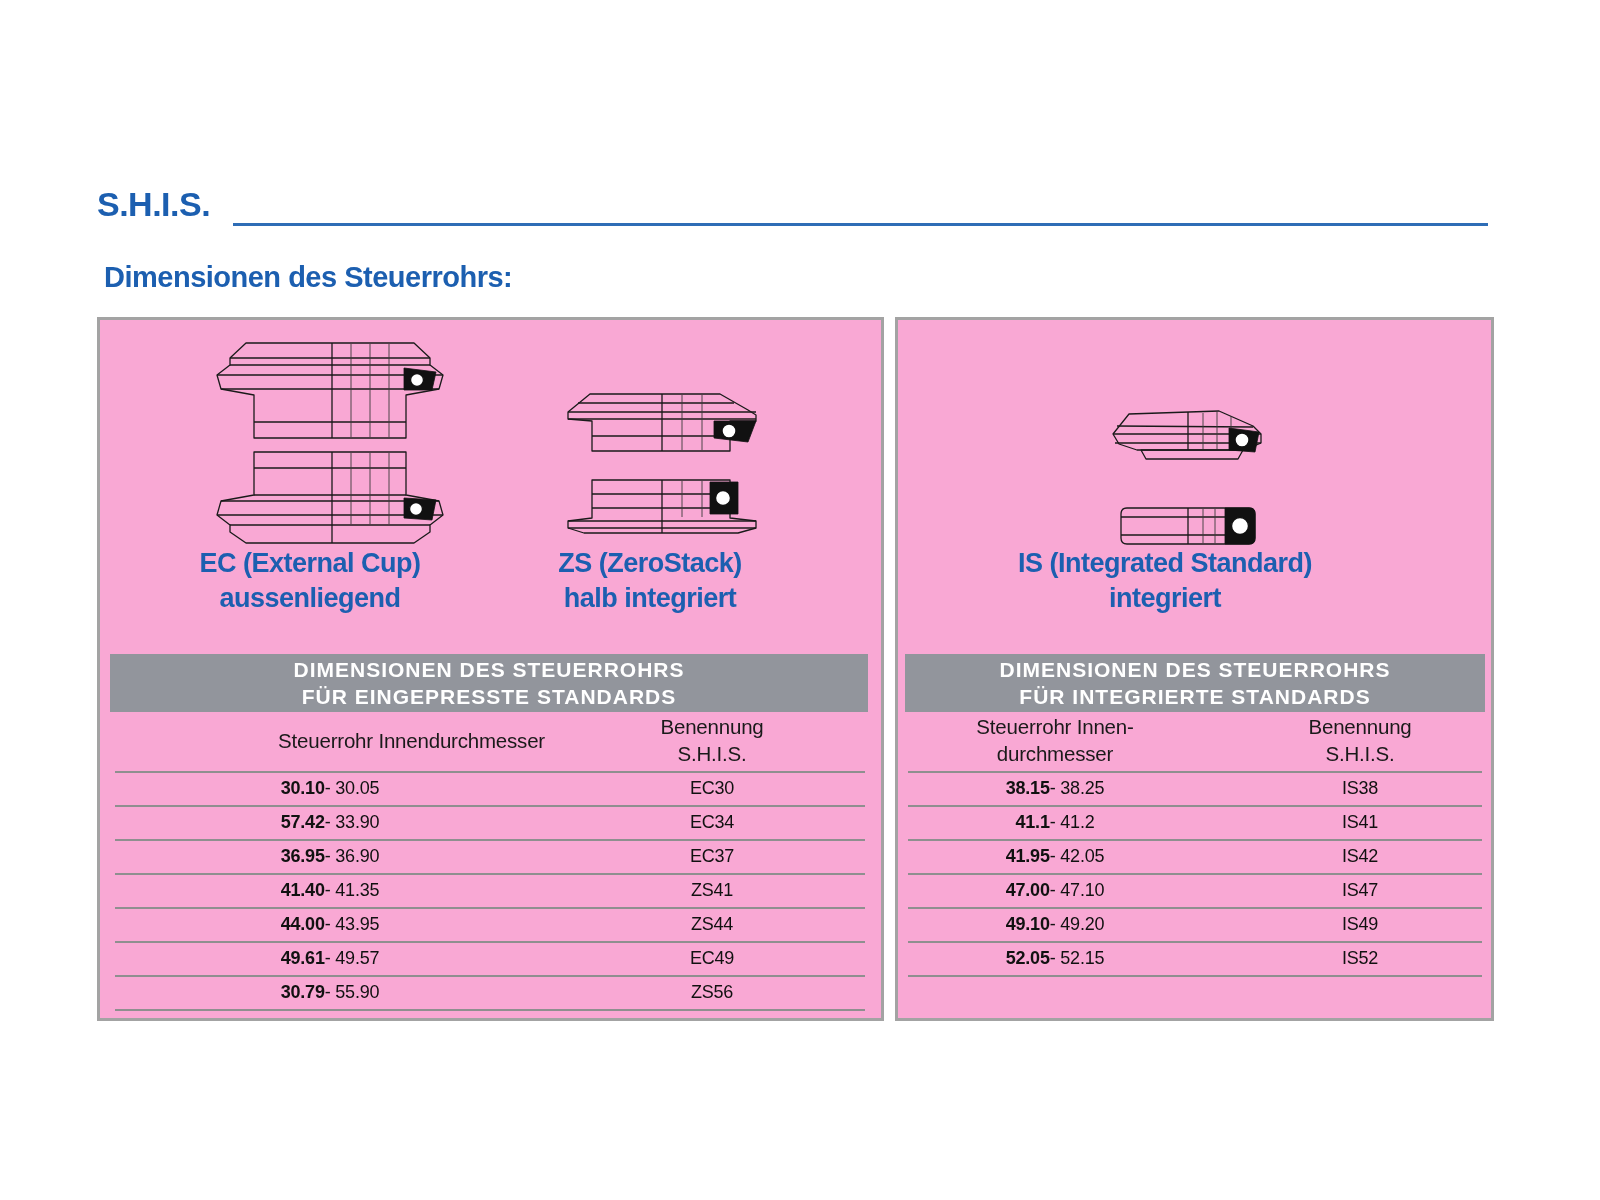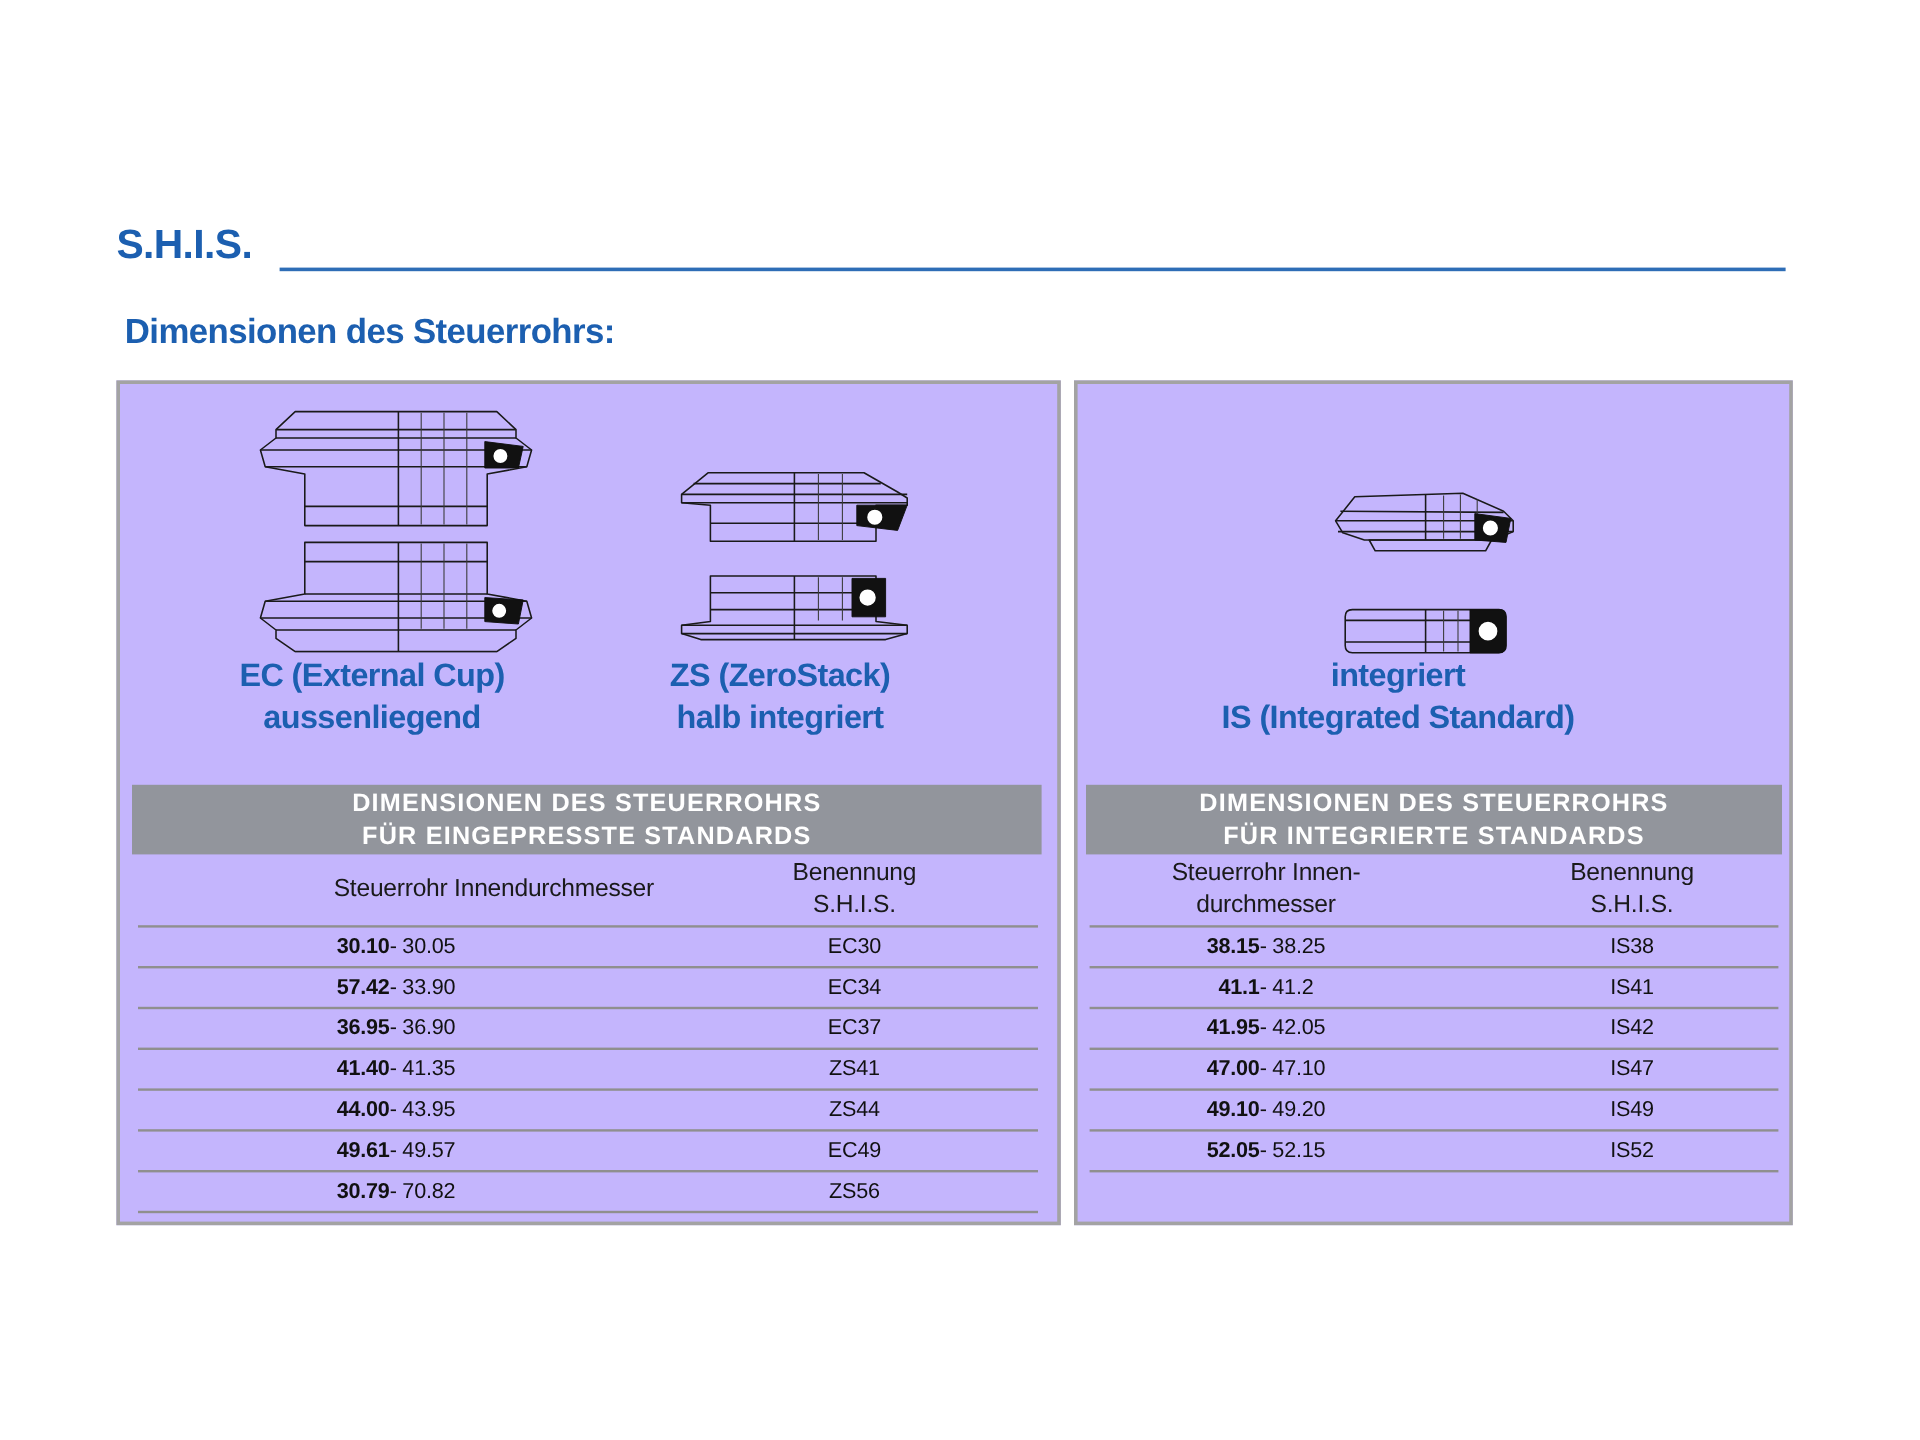--- a/index.html
+++ b/index.html
@@ -14,21 +14,21 @@
   .title-rule {
     position:absolute; left:233px; top:210px; width:1255px; height:3px;
     background:#2e6db6;
   }
   .subtitle {
     position:absolute; left:104px; top:248px; margin:0;
     font-size:29px; font-weight:bold; color:#1c5fb0; letter-spacing:-0.5px;
   }
   .panel {
     position:absolute; top:304px; height:698px;
-    border:3px solid #a3a3a3; background:#c4b5fd;
+    border:3px solid #a3a3a3; background:#f9a8d4;
   }
   .panel-left  { left:97px;  width:781px; }
   .panel-right { left:895px; width:593px; }
 
   .diagram-label {
     position:absolute; text-align:center; color:#1c5fb0;
     font-weight:bold; font-size:27px; line-height:35px; letter-spacing:-0.5px;
   }
   .ec-label { left:85px;  top:226px; width:250px; }
   .zs-label { left:425px; top:226px; width:250px; }
@@ -211,21 +211,21 @@
     <div class="trow" style="top:621px">
       <div class="cell dim">
           <span class="dim-a">49.61</span>
           <span> - 49.57</span>
         </div>
       <div class="cell name">EC49</div>
     </div>
     <div class="trow" style="top:655px">
       <div class="cell dim">
           <span class="dim-a">30.79</span>
-          <span> - 70.82</span>
+          <span> - 55.90</span>
         </div>
       <div class="cell name">ZS56</div>
     </div>
   </section>
 
   <section class="panel panel-right">
 
     <svg class="drawing" style="left:205px; top:82px;" width="170" height="150" viewBox="0 0 170 150">
 
       <path class="ln" d="M10,32 L26,12 L116,9 L150,24 L158,32 L158,41 L142,48 L34,48 L16,42 Z" fill="#fff"></path>
@@ -244,22 +244,22 @@
       <line class="ln" x1="18" y1="115" x2="152" y2="115"></line>
       <line class="ln" x1="18" y1="133" x2="152" y2="133"></line>
       <line class="ln" x1="85" y1="106" x2="85" y2="142"></line>
       <line class="ln-thin" x1="100" y1="107" x2="100" y2="141"></line>
       <line class="ln-thin" x1="112" y1="107" x2="112" y2="141"></line>
       <path class="blk" d="M122,106 L146,106 Q152,106 152,112 L152,136 Q152,142 146,142 L122,142 Z"></path>
       <circle class="ball" cx="137" cy="124" r="8.5"></circle>
     </svg>
 
     <div class="diagram-label is-label">
+      <div>IS (Integrated Standard)</div>
       <div>integriert</div>
-      <div>IS (Integrated Standard)</div>
     </div>
 
     <div class="banner">
       <span>DIMENSIONEN DES STEUERROHRS</span>
       <span>FÜR INTEGRIERTE STANDARDS</span>
     </div>
 
     <div class="col-header col-dim">
       <span>Steuerrohr Innen-</span>
       <span>durchmesser</span>

